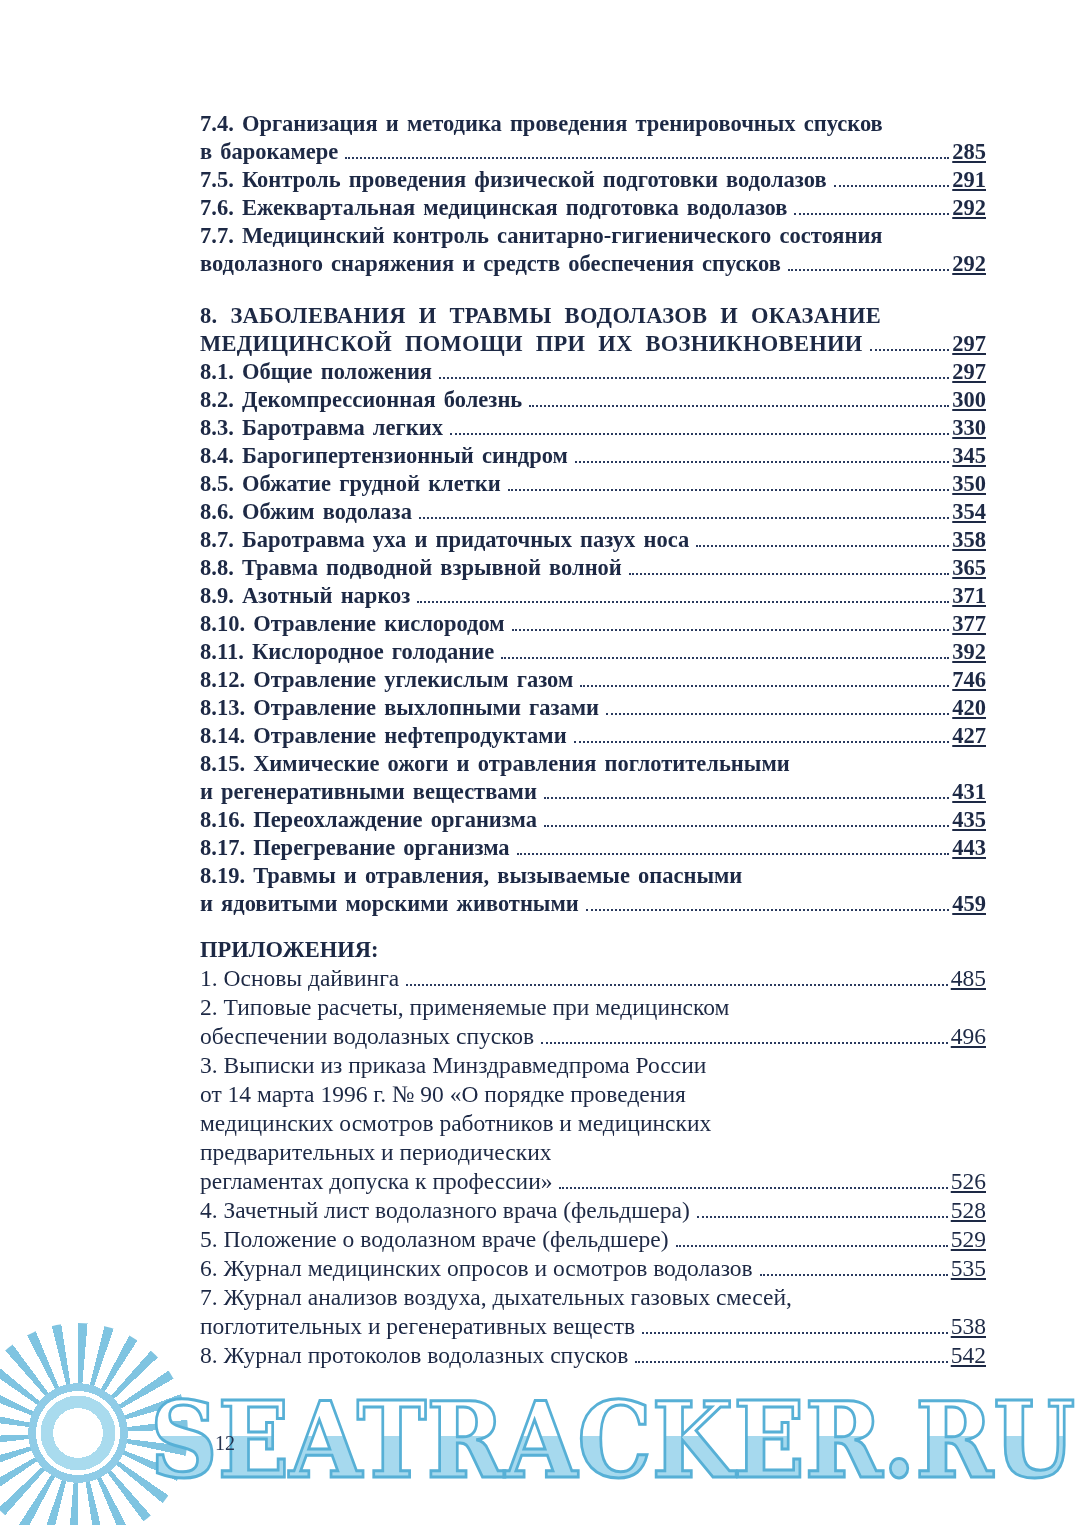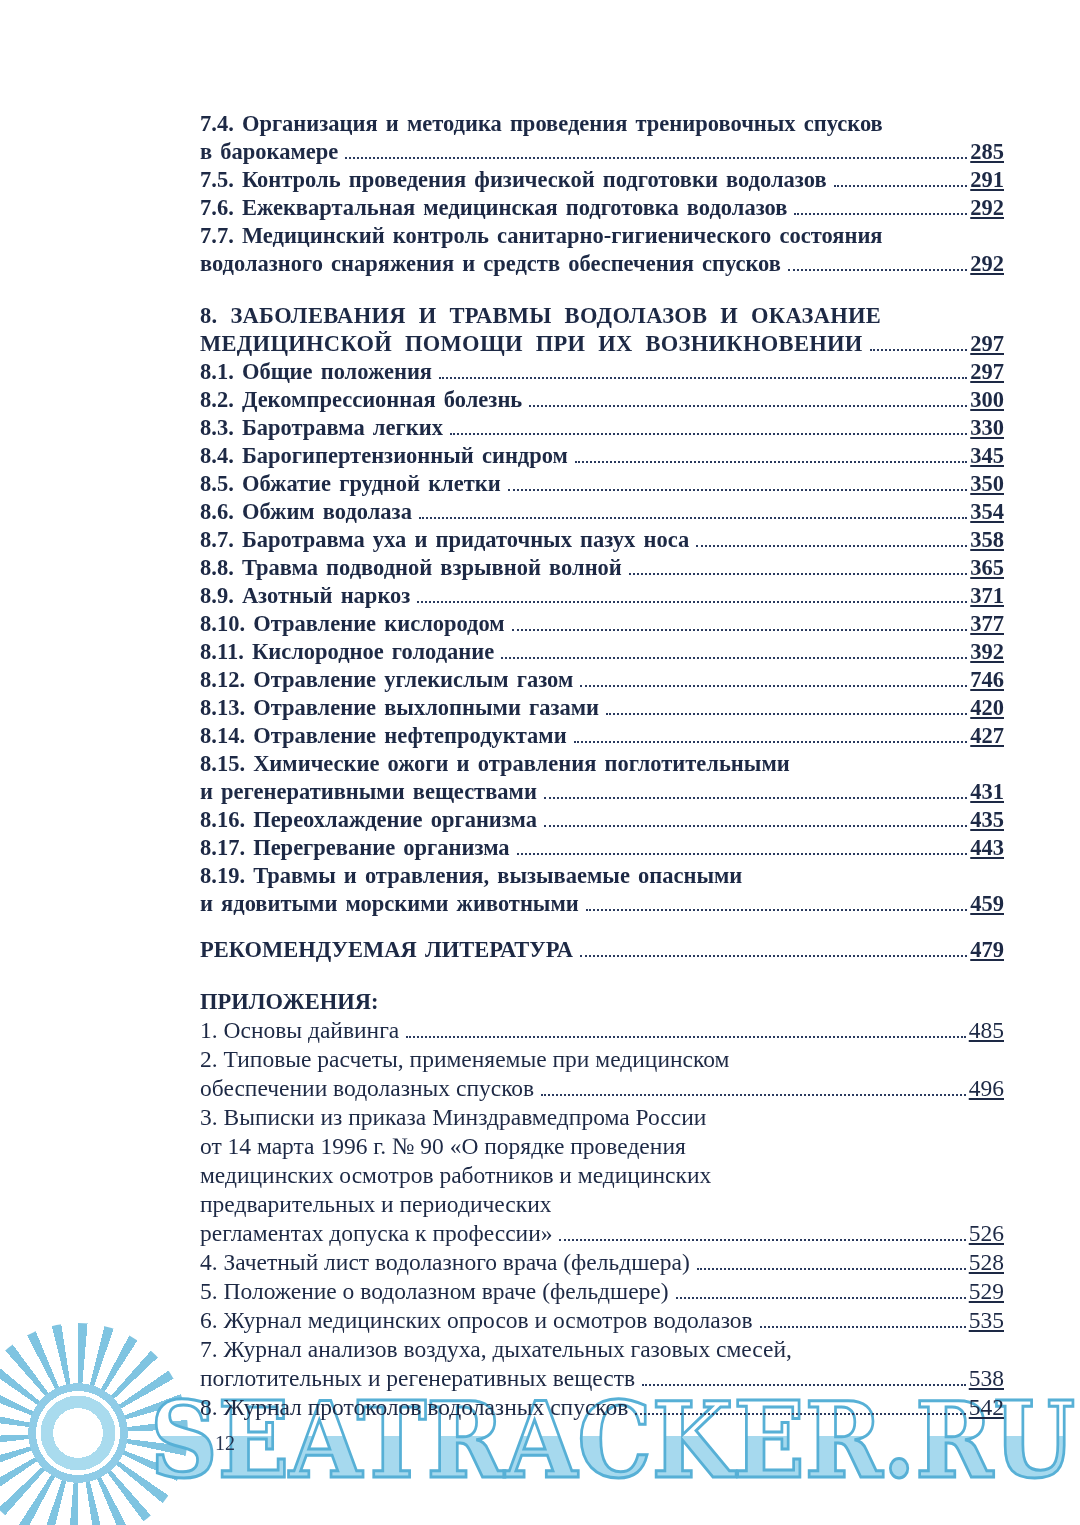--- a/index.html
+++ b/index.html
@@ -18,21 +18,21 @@
     inset: 0;
     width: 1080px;
     height: 1525px;
     background: #ffffff;
     overflow: hidden;
   }
   
   .toc {
     position: absolute;
     left: 200px;
-    right: 76px;
+    right: 94px;
     top: 110px;
     z-index: 2;
   }
   .group { margin: 0 0 24px 0; }
   .group.g2 { margin-bottom: 18px; }
   .group.g3 { margin-bottom: 24px; }
   .group.g4 { margin-bottom: 0; }
   .toc-line {
     display: flex;
     align-items: baseline;
@@ -268,29 +268,20 @@
           </div>
         </div>
         <div class="toc-entry bold">
           <div class="toc-line">
             <span class="t">8.19.  Травмы и отравления, вызываемые опасными</span>
           </div>
           <div class="toc-line">
             <span class="t">и ядовитыми морскими животными</span>
             <span class="leader"></span>
             <span class="pg">459</span>
-          </div>
-        </div>
-      </section>
-      <section class="group g3 bold">
-        <div class="toc-entry bold">
-          <div class="toc-line">
-            <span class="t">РЕКОМЕНДУЕМАЯ ЛИТЕРАТУРА</span>
-            <span class="leader"></span>
-            <span class="pg">479</span>
           </div>
         </div>
       </section>
       <section class="group g4">
         <div class="toc-entry bold">
           <div class="toc-line">
             <span class="t">ПРИЛОЖЕНИЯ:</span>
           </div>
         </div>
         <div class="toc-entry regular-entry">

